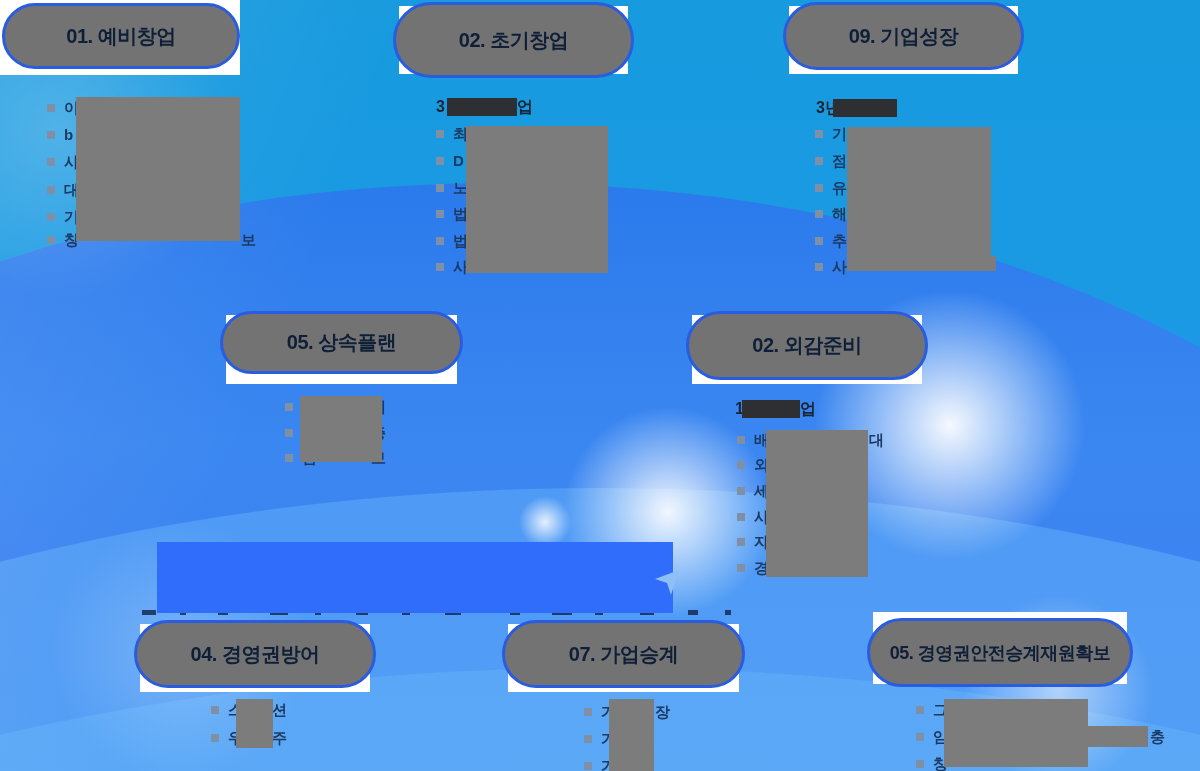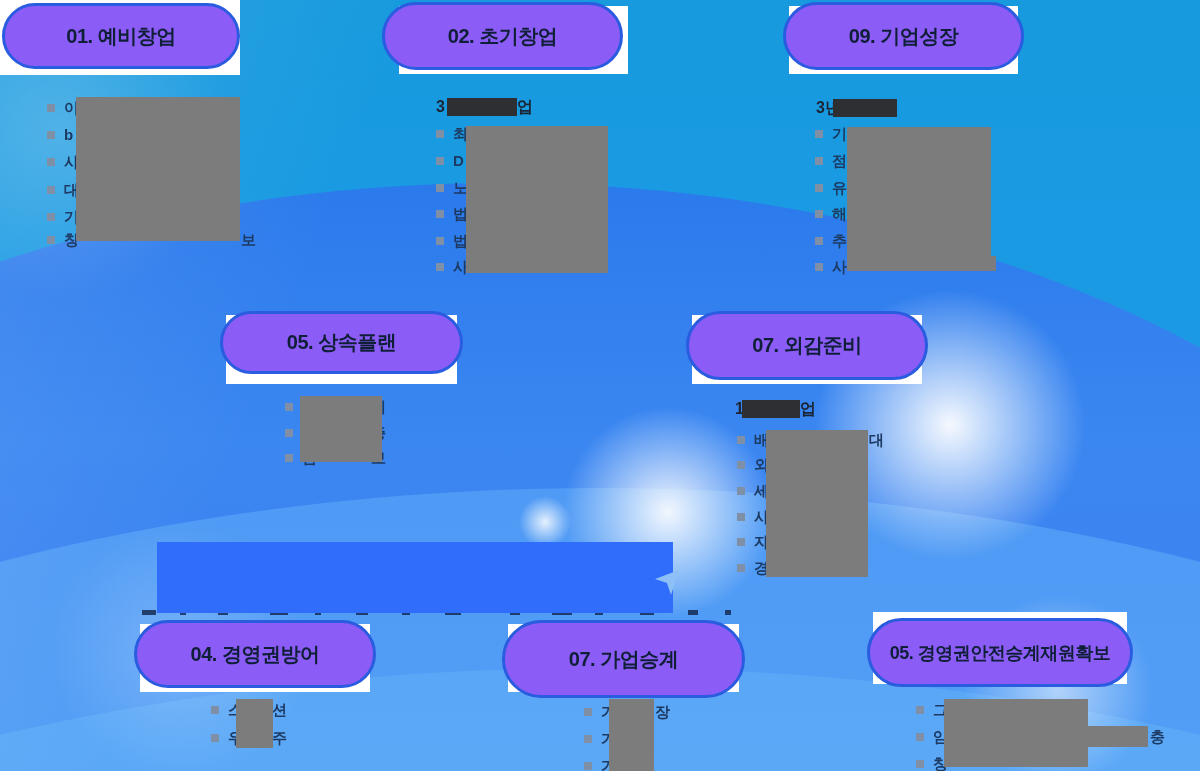--- a/index.html
+++ b/index.html
@@ -19,21 +19,21 @@
   #flares{left:0;top:0;width:1200px;height:771px;z-index:1;
     background:
       radial-gradient(circle at 950px 425px, rgba(255,255,255,.95) 0px, rgba(255,255,255,0) 135px),
       radial-gradient(circle at 668px 512px, rgba(255,255,255,.92) 0px, rgba(255,255,255,0) 105px),
       radial-gradient(circle at 545px 522px, rgba(255,255,255,.85) 0px, rgba(255,255,255,0) 26px),
       radial-gradient(circle at 1058px 690px, rgba(255,255,255,.55) 0px, rgba(255,255,255,0) 95px),
       radial-gradient(circle at 180px 650px, rgba(255,255,255,.22) 0px, rgba(255,255,255,0) 130px),
       radial-gradient(circle at 60px 130px, rgba(255,255,255,.18) 0px, rgba(255,255,255,0) 170px),
       linear-gradient(112deg, rgba(255,255,255,.10) 0%, rgba(255,255,255,0) 28%);}
   .backing{position:absolute;background:#fff;z-index:9;}
-  .pill{position:absolute;z-index:10;background:#8b5cf6;border:3px solid #2a5ce0;border-radius:40px;
+  .pill{position:absolute;z-index:10;background:#737373;border:3px solid #2a5ce0;border-radius:40px;
     display:flex;align-items:center;justify-content:center;
     font-weight:700;font-size:20px;color:#0f1f38;letter-spacing:-0.5px;box-sizing:border-box;}
   .pill.small{font-size:18px;}
   .sec-row{position:absolute;z-index:2;display:flex;align-items:center;gap:9px;
     font-size:15px;font-weight:600;color:#1d3a63;height:18px;line-height:18px;}
   .bm{width:8px;height:8px;background:#7f90a6;display:inline-block;flex:0 0 auto;}
   .sfx{position:absolute;z-index:2;font-size:15px;font-weight:600;color:#1d3a63;height:18px;line-height:18px;}
   .subhead{position:absolute;z-index:3;font-size:16px;font-weight:700;color:#1b2433;height:19px;line-height:19px;}
   .gray-box{position:absolute;background:#7c7c7c;z-index:5;}
   .dark-box{position:absolute;background:#2d2f33;z-index:5;}
@@ -75,21 +75,21 @@
     <span>기</span>
   </div>
 <div class="sec-row" style="left:47px;top:231px">
     <span class="bm"></span>
     <span>창</span>
   </div>
 <span class="sfx" style="left:241px;top:231px">보</span>
 <div class="gray-box" style="left:76px;top:97px;width:164px;height:144px"></div>
 
 <div class="backing" style="left:399px;top:6px;width:229px;height:68px"></div>
-<div class="pill" style="left:382px;top:2px;width:241px;height:68px">
+<div class="pill" style="left:393px;top:2px;width:241px;height:76px">
   <span>02. 초기창업</span>
 </div>
 <span class="subhead" style="left:436px;top:97px">3</span>
 <span class="subhead" style="left:517px;top:97px">업</span>
 <div class="dark-box" style="left:447px;top:98px;width:70px;height:18px"></div>
 <div class="sec-row" style="left:436px;top:125px">
     <span class="bm"></span>
     <span>최</span>
   </div>
 <div class="sec-row" style="left:436px;top:152px">
@@ -163,21 +163,21 @@
     <span class="bm"></span>
     <span>담</span>
   </div>
 <span class="sfx" style="left:371px;top:398px">계</span>
 <span class="sfx" style="left:371px;top:424px">증</span>
 <span class="sfx" style="left:371px;top:449px">보</span>
 <div class="gray-box" style="left:300px;top:396px;width:82px;height:66px"></div>
 
 <div class="backing" style="left:692px;top:315px;width:230px;height:69px"></div>
 <div class="pill" style="left:686px;top:311px;width:242px;height:69px">
-  <span>07. 외감준비</span>
+  <span>02. 외감준비</span>
 </div>
 <span class="subhead" style="left:735px;top:399px">1</span>
 <span class="subhead" style="left:800px;top:399px">업</span>
 <div class="dark-box" style="left:742px;top:400px;width:58px;height:18px"></div>
 <div class="sec-row" style="left:737px;top:431px">
     <span class="bm"></span>
     <span>배</span>
   </div>
 <div class="sec-row" style="left:737px;top:456px">
     <span class="bm"></span>
@@ -235,21 +235,21 @@
   </div>
 <div class="sec-row" style="left:211px;top:729px">
     <span class="bm"></span>
     <span>우</span>
   </div>
 <span class="sfx" style="left:272px;top:701px">션</span>
 <span class="sfx" style="left:272px;top:729px">주</span>
 <div class="gray-box" style="left:236px;top:699px;width:37px;height:49px"></div>
 
 <div class="backing" style="left:508px;top:624px;width:231px;height:68px"></div>
-<div class="pill" style="left:502px;top:620px;width:243px;height:78px">
+<div class="pill" style="left:502px;top:620px;width:243px;height:68px">
   <span>07. 가업승계</span>
 </div>
 <div class="sec-row" style="left:584px;top:703px">
     <span class="bm"></span>
     <span>가</span>
   </div>
 <div class="sec-row" style="left:584px;top:730px">
     <span class="bm"></span>
     <span>가</span>
   </div>

